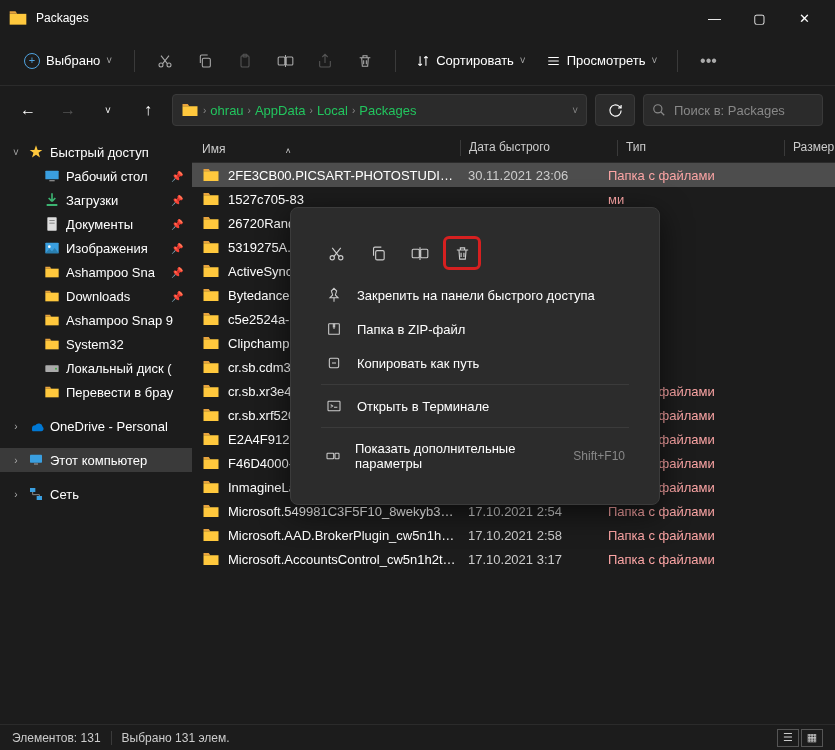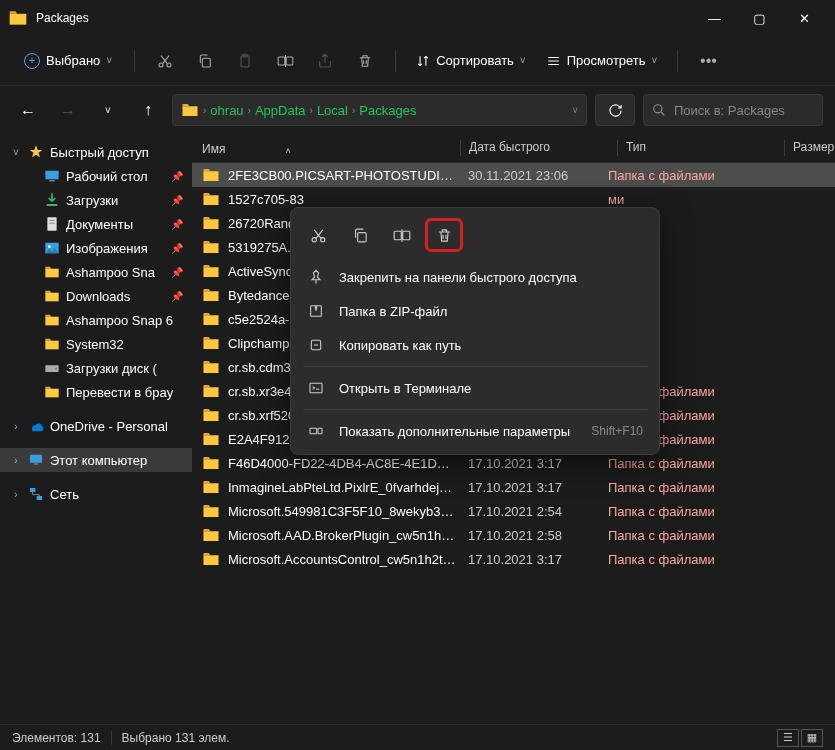--- a/index.html
+++ b/index.html
@@ -51,21 +51,21 @@
     .fl-row .folder-ico { width: 18px; height: 18px; margin-right: 8px; flex-shrink: 0; }
     .fl-row .rname { width: 230px; white-space: nowrap; overflow: hidden; text-overflow: ellipsis; }
     .fl-row .rdate { width: 150px; color: #ccc; padding-left: 10px;}
     .fl-row .rtype { width: 150px; color: #fca5a5; }
     
     .statusbar { height: 26px; display: flex; align-items: center; padding: 0 12px; font-size: 12px; color: #ccc; border-top: 1px solid #2b2b2b; }
     .status-sep { width: 1px; height: 14px; background: #3a3a3a; margin: 0 10px; }
     .view-toggles { margin-left: auto; display: flex; gap: 2px; }
     .view-toggle { width: 22px; height: 18px; border: 1px solid #555; display: flex; align-items: center; justify-content: center; font-size: 11px; }
     
-    .context-menu { position: absolute; left: 290px; top: 207px; width: 370px; background: #2c2c2c; border-radius: 8px; padding: 6px; box-shadow: 0 8px 30px rgba(0,0,0,0.6); border: 1px solid #3b3b3b; }
+    .context-menu { position: absolute; left: 290px; top: 207px; width: 370px; background: #2c2c2c; border-radius: 8px; padding: 24px; box-shadow: 0 8px 30px rgba(0,0,0,0.6); border: 1px solid #3b3b3b; }
     .cm-icon-row { display: flex; gap: 4px; padding: 4px 2px 8px 2px; }
     .cm-icon-btn { width: 38px; height: 34px; display: flex; align-items: center; justify-content: center; border-radius: 4px; color: #ccc; }
     .cm-icon-btn.highlighted { border: 3px solid #d62020; border-radius: 6px; }
     .cm-item { display: flex; align-items: center; padding: 9px 10px; gap: 14px; font-size: 13px; color: #fff; border-radius: 4px; }
     .cm-item .cm-ico { width: 18px; display: flex; align-items: center; justify-content: center; color: #ccc; }
     .cm-item .cm-shortcut { margin-left: auto; color: #888; font-size: 12px; }
     .cm-sep { height: 1px; background: #3b3b3b; margin: 4px 6px; }
     
     svg.folder-svg path.body { fill: #ffc83d; }
     svg.folder-svg path.top { fill: #e8a33d; }
@@ -246,37 +246,37 @@
           </svg></span>
     <span>Downloads</span>
     <span class="sb-pin">📌</span>
       </div>
       <div class="sb-item">
         <span class="sb-tree-arrow" style="width:28px"></span>
     <span class="sb-icon"><svg width="16" height="16" viewBox="0 0 24 24">
             <path fill="#e8a33d" d="M2 4h7l2 3H2z"></path>
             <path fill="#ffc83d" d="M2 7h20v13H2z"></path>
           </svg></span>
-    <span>Ashampoo Snap 6</span>
+    <span>Ashampoo Snap 9</span>
     </div>
       <div class="sb-item">
         <span class="sb-tree-arrow" style="width:28px"></span>
     <span class="sb-icon"><svg width="16" height="16" viewBox="0 0 24 24">
             <path fill="#e8a33d" d="M2 4h7l2 3H2z"></path>
             <path fill="#ffc83d" d="M2 7h20v13H2z"></path>
           </svg></span>
     <span>System32</span>
     </div>
       <div class="sb-item">
         <span class="sb-tree-arrow" style="width:28px"></span>
     <span class="sb-icon"><svg width="16" height="16" viewBox="0 0 24 24">
             <rect x="2" y="8" width="20" height="10" rx="1" fill="#aaa"></rect>
             <circle cx="18" cy="13" r="1.5" fill="#4a4"></circle>
           </svg></span>
-    <span>Загрузки диск (</span>
+    <span>Локальный диск (</span>
     </div>
       <div class="sb-item">
         <span class="sb-tree-arrow" style="width:28px"></span>
     <span class="sb-icon"><svg width="16" height="16" viewBox="0 0 24 24">
             <path fill="#e8a33d" d="M2 4h7l2 3H2z"></path>
             <path fill="#ffc83d" d="M2 7h20v13H2z"></path>
           </svg></span>
     <span>Перевести в брау</span>
     </div>
       <div style="height: 10px;"></div>

